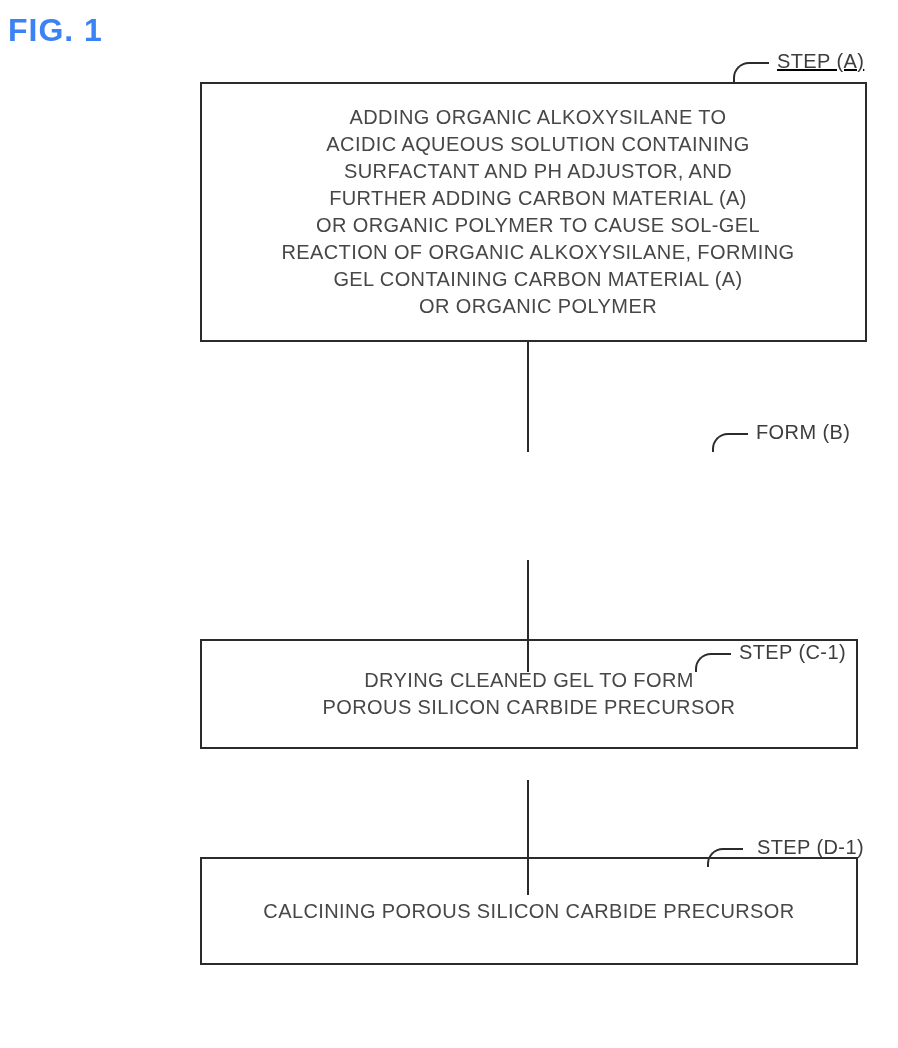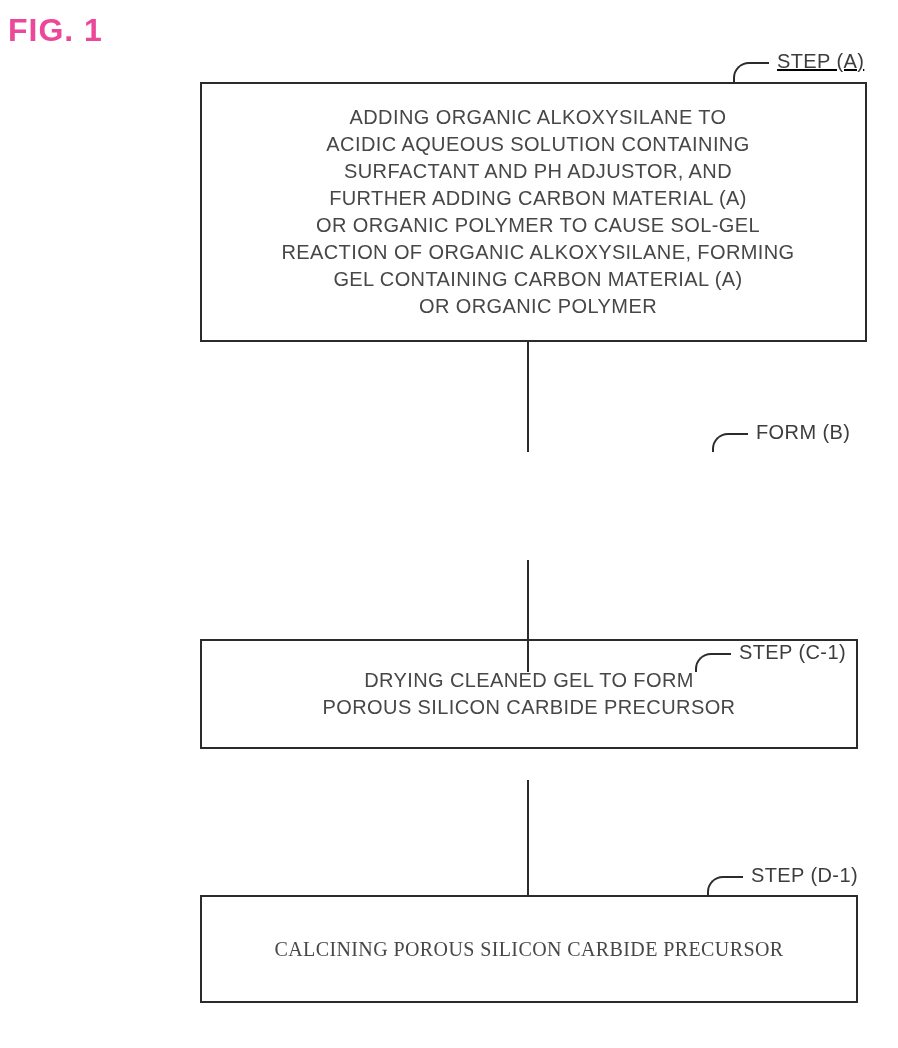--- a/index.html
+++ b/index.html
@@ -14,21 +14,21 @@
     background: #ffffff;
     font-family: "Liberation Sans", sans-serif;
     overflow: hidden;
   }
   .fig-label {
     position: absolute;
     left: 8px;
     top: 12px;
     font-size: 32px;
     font-weight: bold;
-    color: #ec4899;
+    color: #3b82f6;
     letter-spacing: 1px;
   }
   .flow-box {
     position: absolute;
     left: 200px;
     width: 654px;
     border: 2px solid #2b2b2b;
     box-sizing: content-box;
     display: flex;
     align-items: center;
@@ -36,21 +36,21 @@
     text-align: center;
     color: #474747;
     font-size: 20px;
     line-height: 1.35;
     white-space: pre-line;
     letter-spacing: 0.4px;
   }
   .box-a { top: 82px;  height: 256px; padding-left: 9px; }
   .box-b { top: 452px; height: 106px; }
   .box-c { top: 639px; height: 106px; }
-  .box-d { top: 895px; height: 104px; font-family: Liberation Serif, serif; }
+  .box-d { top: 857px; height: 104px; }
   .vline {
     position: absolute;
     left: 527px;
     width: 2px;
     background: #2b2b2b;
   }
   .vline-1 { top: 340px; height: 112px; }
   .vline-2 { top: 560px; height: 112px; }
   .vline-3 { top: 780px; height: 115px; }
   .step-annotation {
@@ -72,21 +72,21 @@
     color: #3d3d3d;
     letter-spacing: 0.4px;
     white-space: nowrap;
   }
   .ann-a { left: 733px; top: 62px; text-decoration: underline; }
   .ann-a .lead-line { height: 20px; }
   .ann-b { left: 712px; top: 433px; }
   .ann-b .lead-line { height: 19px; }
   .ann-c { left: 695px; top: 653px; }
   .ann-c .lead-line { height: 19px; }
-  .ann-d { left: 707px; top: 876px; }
+  .ann-d { left: 707px; top: 848px; gap: 6px; }
   .ann-d .lead-line { height: 19px; }
 </style>
 </head>
 <body>
 
 <div class="canvas">
 
   <div class="fig-label">FIG. 1</div>
 
   <div class="step-annotation ann-a">

